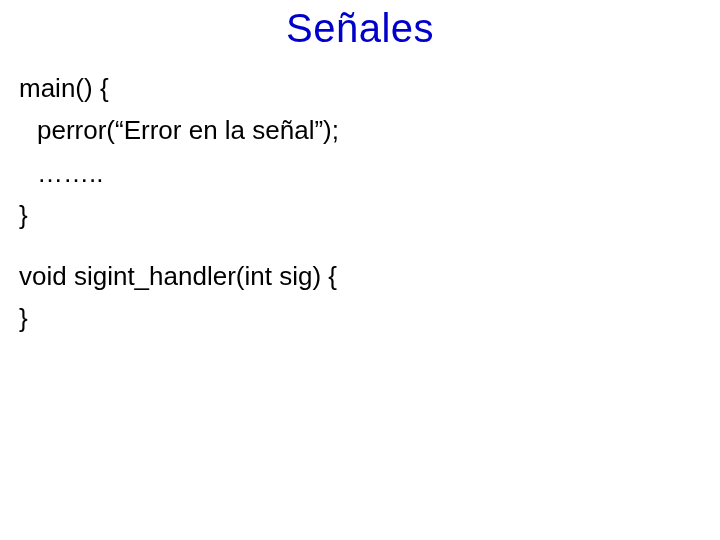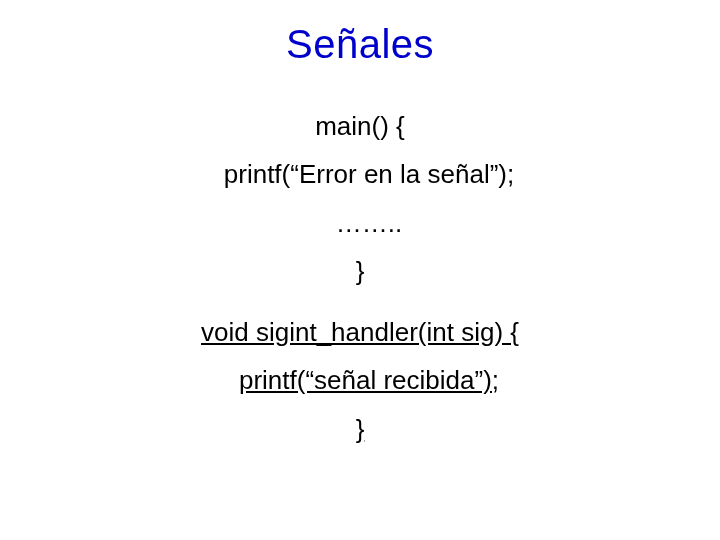--- a/index.html
+++ b/index.html
@@ -14,52 +14,49 @@
   .slide {
     width: 720px;
     height: 540px;
     position: relative;
     box-sizing: border-box;
   }
   .title {
     font-size: 40px;
     color: #0000cc;
     text-align: center;
-    margin: 16px;
+    margin: 0;
     padding-top: 6px;
     font-weight: 400;
     letter-spacing: 0.5px;
   }
   .body {
     padding: 12px 10px 0 10px;
     font-size: 26px;
     line-height: 1.28;
     color: #000000;
   }
   .body p {
-    margin: 15px;
-    text-align: center;
+    margin: 9px;
   }
   .indent {
     padding-left: 18px;
   }
   .block2 {
     margin-top: 28px;
-    text-decoration: underline;
   }
 </style>
 </head>
 <body>
 
 <div class="slide">
   <h1 class="title">Señales</h1>
   <div class="body">
     <p>main() {</p>
-    <p class="indent">printf(“Error en la señal”);</p>
+    <p class="indent">perror(“Error en la señal”);</p>
     <p class="indent">……..</p>
     <p>}</p>
     <div class="block2">
       <p>void sigint_handler(int sig) {</p>
-      <p class="indent">printf(“señal recibida”);</p>
       <p>}</p>
     </div>
   </div>
 </div>
 
 </body></html>

